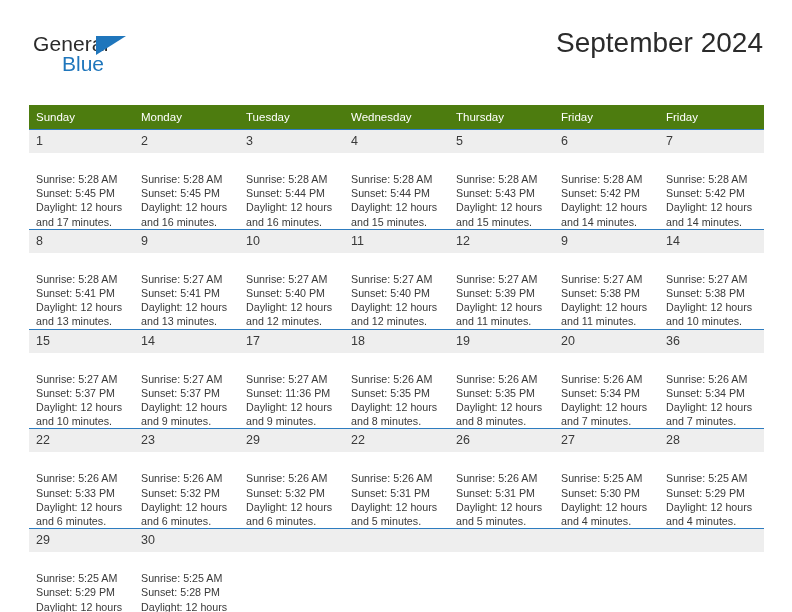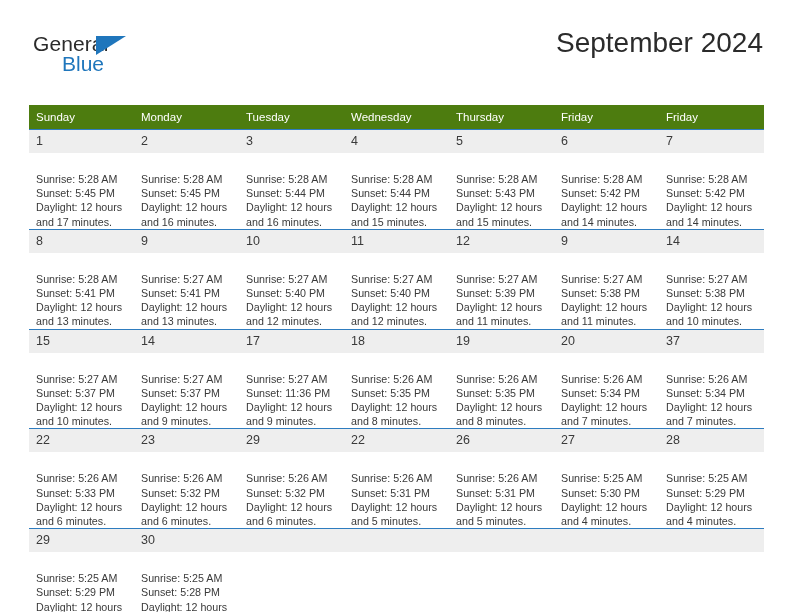--- a/index.html
+++ b/index.html
@@ -354,21 +354,21 @@
           <td>
             <div class="daynum">20</div>
             <div class="details">
               <div>Sunrise: 5:26 AM</div>
               <div>Sunset: 5:34 PM</div>
               <div>Daylight: 12 hours</div>
               <div>and 7 minutes.</div>
             </div>
           </td>
           <td>
-            <div class="daynum">37</div>
+            <div class="daynum">36</div>
             <div class="details">
               <div>Sunrise: 5:26 AM</div>
               <div>Sunset: 5:34 PM</div>
               <div>Daylight: 12 hours</div>
               <div>and 7 minutes.</div>
             </div>
           </td>
         </tr>
         <tr class="week-row">
           <td>

